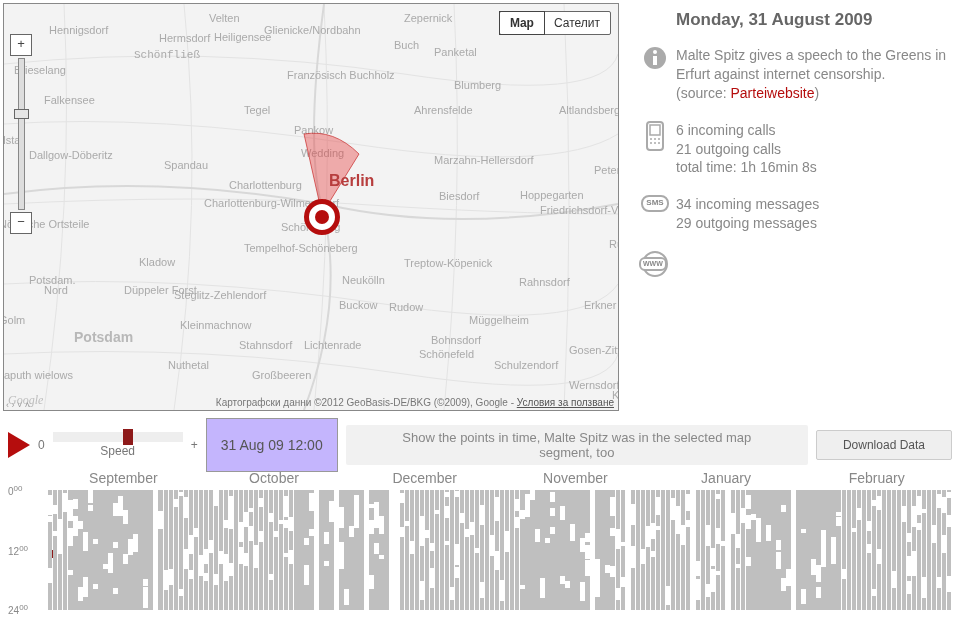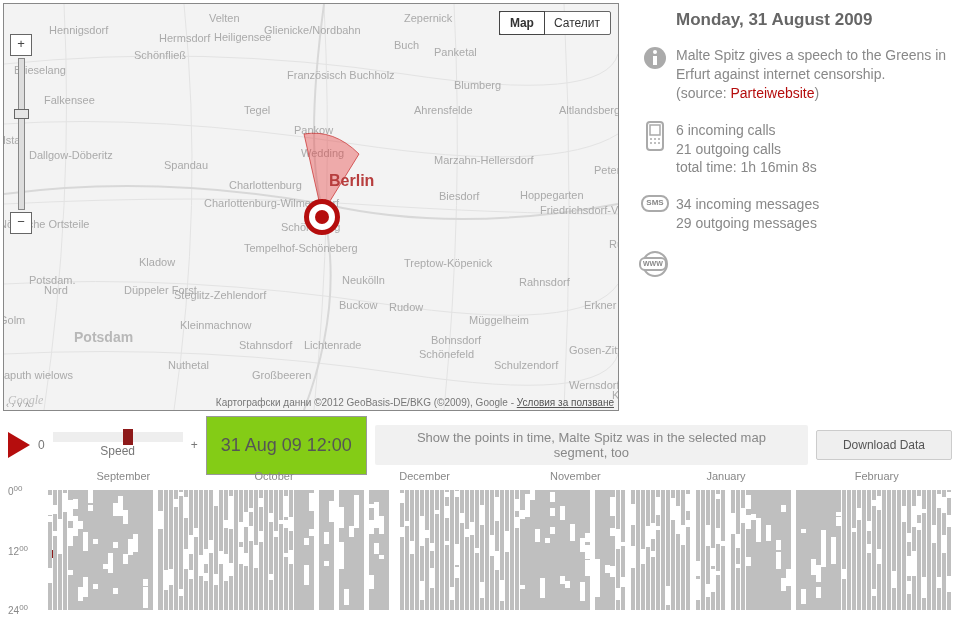--- a/index.html
+++ b/index.html
@@ -38,28 +38,28 @@
   .www-badge .label{position:absolute;left:-3px;top:6px;font-size:7px;font-weight:bold;background:#fff;border:2px solid #aaa;border-radius:6px;padding:0 2px;color:#888}
 
   
   .controls{position:absolute;left:8px;top:428px;width:944px;height:34px;display:flex;align-items:center;gap:8px}
   .play{width:0;height:0;border-left:22px solid #b50d0d;border-top:13px solid transparent;border-bottom:13px solid transparent;cursor:pointer}
   .speed-wrap{display:flex;flex-direction:column;align-items:center}
   .slider{position:relative;width:130px;height:10px;background:#eee}
   .slider .hdl{position:absolute;top:-3px;width:10px;height:16px;background:#8e1a1a}
   .slabel{font-size:12px;color:#777;margin-top:2px}
   .ends{font-size:12px;color:#777}
-  .time-box{border:1px solid #999;background:#84cc16;padding:18px 14px;font-size:18px;color:#555}
+  .time-box{border:1px solid #999;background:#c4b5fd;padding:18px 14px;font-size:14px;color:#555}
   .hint-box{flex:1;background:#f1f1f1;padding:5px 30px;text-align:center;font-size:13px;color:#888;border-radius:2px}
   .dlbtn{background:#efefef;border:1px solid #ccc;border-radius:2px;padding:7px 26px;font-size:12px;color:#555;cursor:pointer;margin-left:auto}
 
   
   .cal{position:absolute;left:8px;top:470px;width:944px;height:150px}
   .mrow{position:absolute;left:40px;top:0;right:0;display:flex}
-  .mrow div{flex:1;text-align:center;font-size:11px;color:#888}
+  .mrow div{flex:1;text-align:center;font-size:14px;color:#888}
   .ylab{position:absolute;left:0;font-size:10px;color:#888}
   .ylab sup{font-size:8px}
   .strip{position:absolute;left:40px;top:20px;right:0;height:120px;background:#fff}
   .daycol{position:absolute;top:0;height:120px;background:#bfbfbf}
   .daycol .gap{position:absolute;left:0;right:0;background:#fff}
   .cur{position:absolute;top:60px;width:8px;height:8px;background:#8e1a1a}
 </style>
 </head>
 <body>
 <div class="app">
@@ -88,21 +88,21 @@
   <div id="placeHost">
         <span class="place" style="left: 205px; top: 8px;">Velten</span>
         <span class="place" style="left: 400px; top: 8px;">Zepernick</span>
         <span class="place" style="left: 45px; top: 20px;">Hennigsdorf</span>
         <span class="place" style="left: 155px; top: 28px;">Hermsdorf</span>
         <span class="place" style="left: 210px; top: 27px;">Heiligensee</span>
         <span class="place" style="left: 260px; top: 20px;">Glienicke/Nordbahn</span>
         <span class="place" style="left: 390px; top: 35px;">Buch</span>
         <span class="place" style="left: 430px; top: 42px;">Panketal</span>
         <span class="place" style="left: 10px; top: 60px;">Brieselang</span>
-        <span class="place" style="left: 130px; top: 45px;">Schönfließ</span>
+        <span class="place" style="left: 130px; top: 45px; font-family: Liberation Mono, monospace;">Schönfließ</span>
         <span class="place" style="left: 283px; top: 65px;">Französisch Buchholz</span>
         <span class="place" style="left: 450px; top: 75px;">Blumberg</span>
         <span class="place" style="left: 40px; top: 90px;">Falkensee</span>
         <span class="place" style="left: 240px; top: 100px;">Tegel</span>
         <span class="place" style="left: 410px; top: 100px;">Ahrensfelde</span>
         <span class="place" style="left: 555px; top: 100px;">Altlandsberg</span>
         <span class="place" style="left: -8px; top: 130px;">Elstal</span>
         <span class="place" style="left: 25px; top: 145px;">Dallgow-Döberitz</span>
         <span class="place" style="left: 290px; top: 120px;">Pankow</span>
         <span class="place" style="left: 297px; top: 143px;">Wedding</span>

